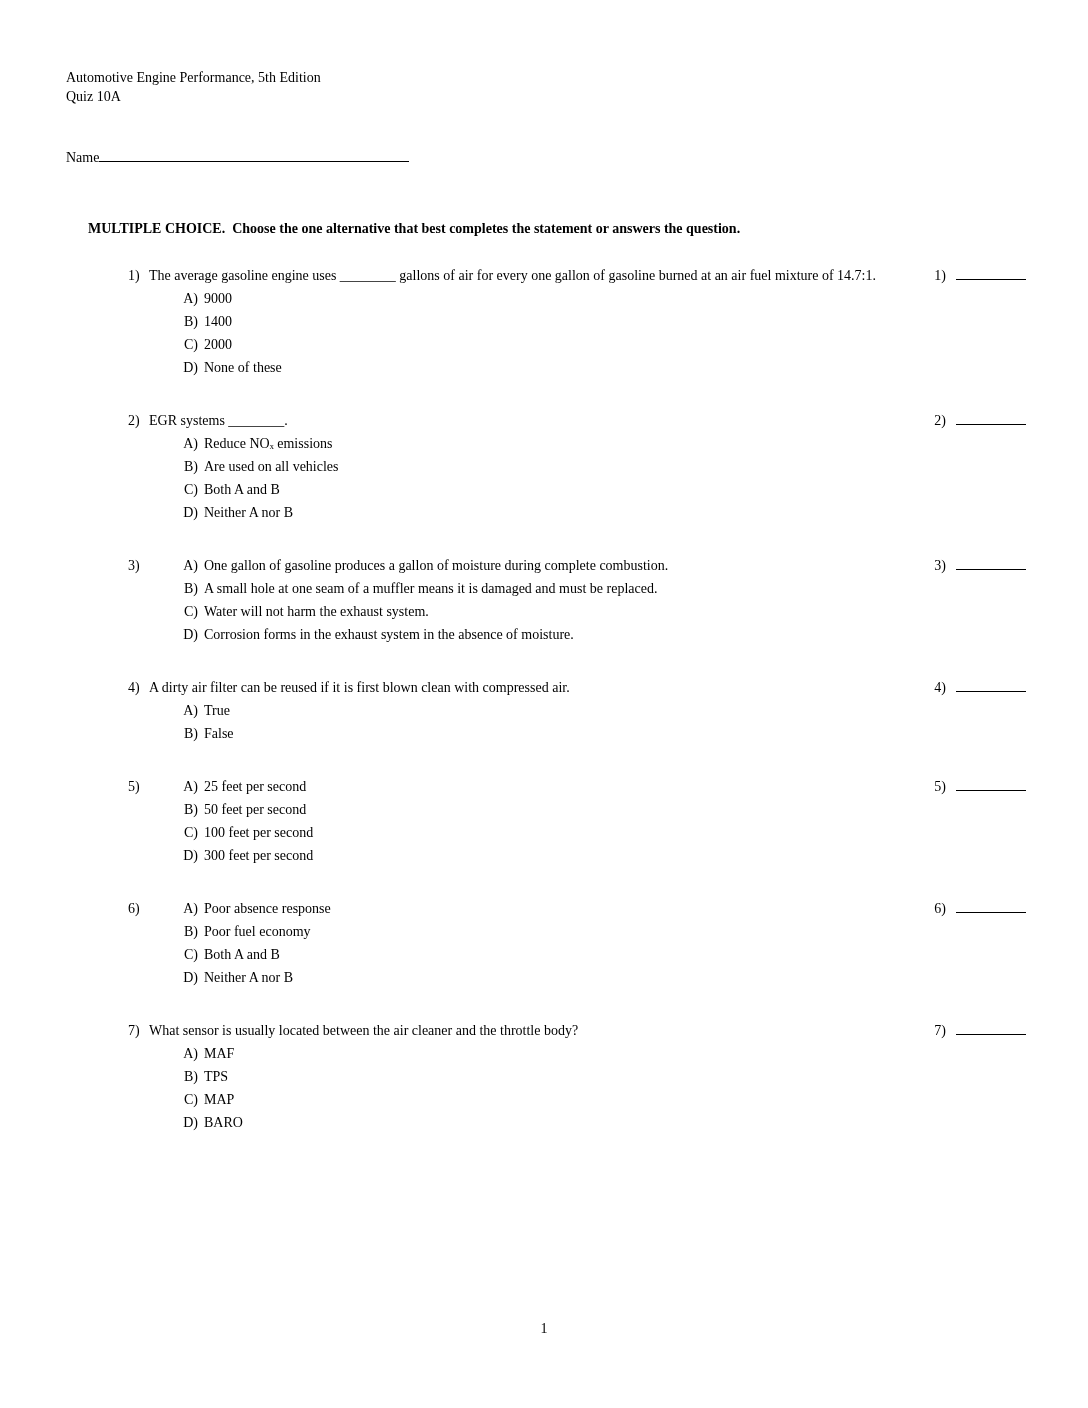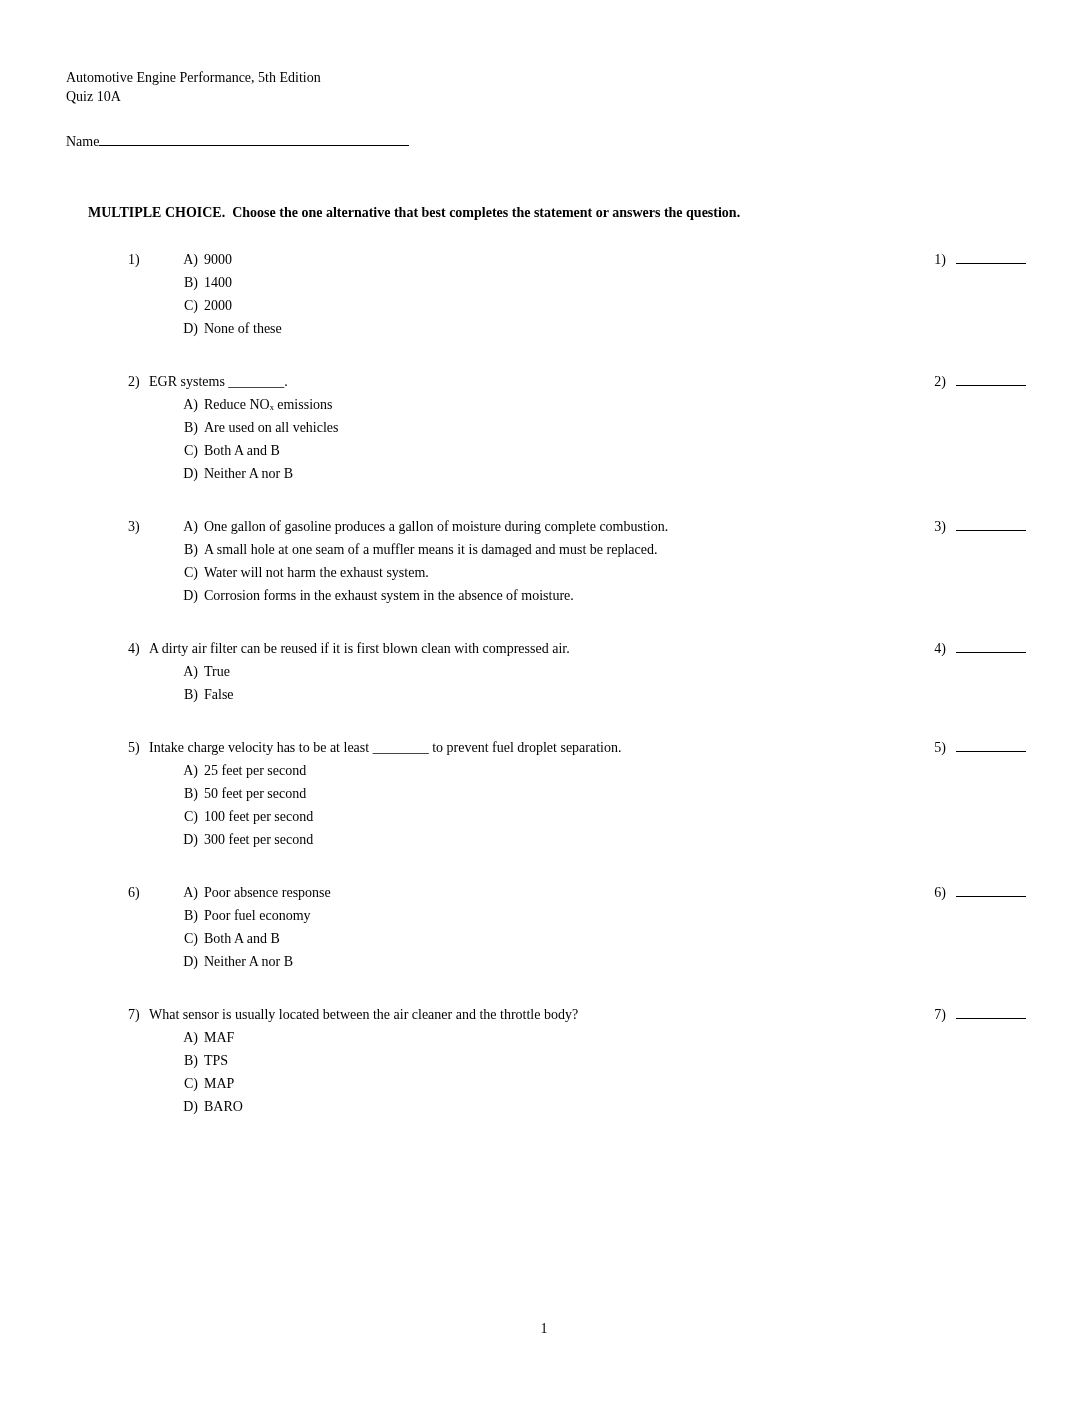--- a/index.html
+++ b/index.html
@@ -12,21 +12,21 @@
     position: relative;
     width: 1088px;
     min-height: 1408px;
     margin: 0 auto;
     padding: 68px 62px 60px 66px;
     font-size: 14px;
     line-height: 23px;
     background: #ffffff;
   }
   .doc-header { line-height: 19px; }
-  .name-row { margin-top: 24px; }
+  .name-row { margin-top: 40px; }
   .name-line {
     display: inline-block;
     width: 310px;
     height: 16px;
     border-bottom: 1px solid #000;
   }
   .section-heading {
     margin-top: 48px;
     font-weight: bold;
     white-space: pre-wrap;
@@ -90,20 +90,21 @@
     <span>Name</span><span class="name-line"></span>
   </div>
 
   <div class="section-heading">MULTIPLE CHOICE.  Choose the one alternative that best completes the statement or answers the question.</div>
 
   <div class="questions" id="questions-list">
     <div class="question">
       <div class="q-main">
         <span class="q-num">1)</span>
         <div class="q-body">
+          <div class="q-text">The average gasoline engine uses ________ gallons of air for every one gallon of gasoline burned at an air fuel mixture of 14.7:1.</div>
           <div class="choices">
 
           <div class="choice">
               <span class="choice-letter">A)</span>
               <span class="choice-text">9000</span>
             </div>
               <div class="choice">
               <span class="choice-letter">B)</span>
               <span class="choice-text">1400</span>
             </div>
@@ -204,21 +205,20 @@
       </div>
       <div class="q-answer">
         <span class="ans-num">4)</span><span class="ans-line"></span>
       </div>
     </div>
 
     <div class="question">
       <div class="q-main">
         <span class="q-num">5)</span>
         <div class="q-body">
-          <div class="q-text">Intake charge velocity has to be at least ________ to prevent fuel droplet separation.</div>
           <div class="choices">
 
           <div class="choice">
               <span class="choice-letter">A)</span>
               <span class="choice-text">25 feet per second</span>
             </div>
               <div class="choice">
               <span class="choice-letter">B)</span>
               <span class="choice-text">50 feet per second</span>
             </div>

